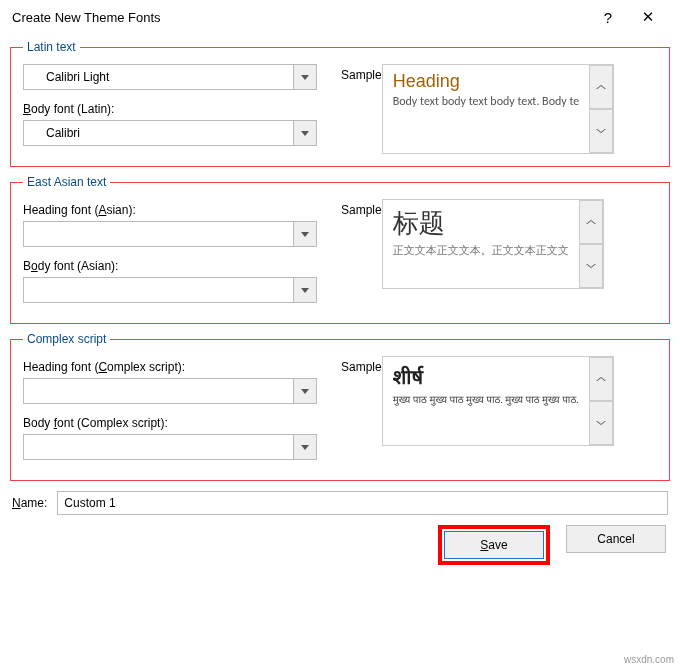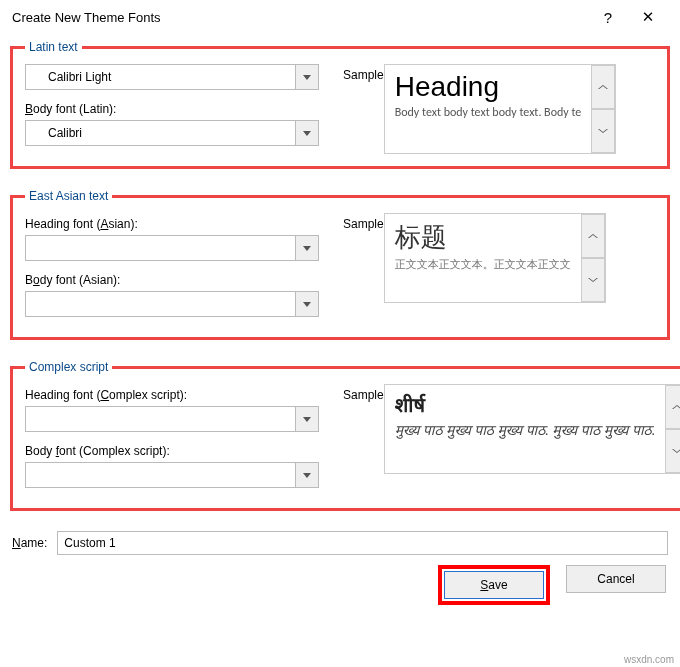--- a/index.html
+++ b/index.html
@@ -16,22 +16,22 @@
   .titlebar {
     display: flex;
     align-items: center;
     padding: 8px 12px 4px 12px;
   }
   .titlebar .title { font-size: 13px; flex: 1; }
   .titlebar .help { font-size: 15px; width: 40px; text-align: center; cursor: default; }
   .titlebar .close { font-size: 15px; width: 40px; text-align: center; cursor: default; }
   .content { padding: 4px 10px 10px 10px; }
   fieldset {
-    border: 3px solid #ef4444;
-    margin: 6px 0 20px 0;
+    border: 1px solid #ef4444;
+    margin: 6px 0 8px 0;
     padding: 10px 12px 12px 12px;
   }
   legend { padding: 0 4px; color: #0a4a8a; font-size: 12px; }
   .row { display: flex; gap: 18px; }
   .col-left { flex: 0 0 300px; display: flex; flex-direction: column; }
   .col-right { flex: 1; display: flex; flex-direction: row; }
   .label { margin: 4px 0 4px 0; }
   .underline { text-decoration: underline; }
   .combo {
     display: flex;
@@ -64,32 +64,32 @@
     margin-top: 0;
     overflow: hidden;
   }
   .sample-inner {
     flex: 1;
     padding: 6px 10px;
     overflow: hidden;
     white-space: nowrap;
   }
   .sample-heading {
-    font-size: 28px;
-    color: #000000;
+    font-size: 18px;
+    color: #a16207;
     margin-bottom: 2px;
   }
   .sample-body {
     font-size: 12px;
     color: #555;
   }
   .sample-heading.asian { font-family: "SimSun","MS Mincho",serif; font-size: 26px; color:#333; }
   .sample-body.asian { font-family: "SimSun","MS Mincho",serif; font-size: 11px; color:#777; }
   .sample-heading.complex { font-family: "Mangal","Nirmala UI",serif; font-size: 20px; font-weight:bold; color:#222; }
-  .sample-body.complex { font-family: "Mangal","Nirmala UI",serif; font-size: 14px; color:#444;font-style:italic; }
+  .sample-body.complex { font-family: "Mangal","Nirmala UI",serif; font-size: 10px; color:#444; }
   .spinners {
     width: 24px;
     display: flex;
     flex-direction: column;
     border-left: 1px solid #ccc;
   }
   .spin-btn {
     flex: 1;
     background: #efefef;
     border: 1px solid #ccc;

